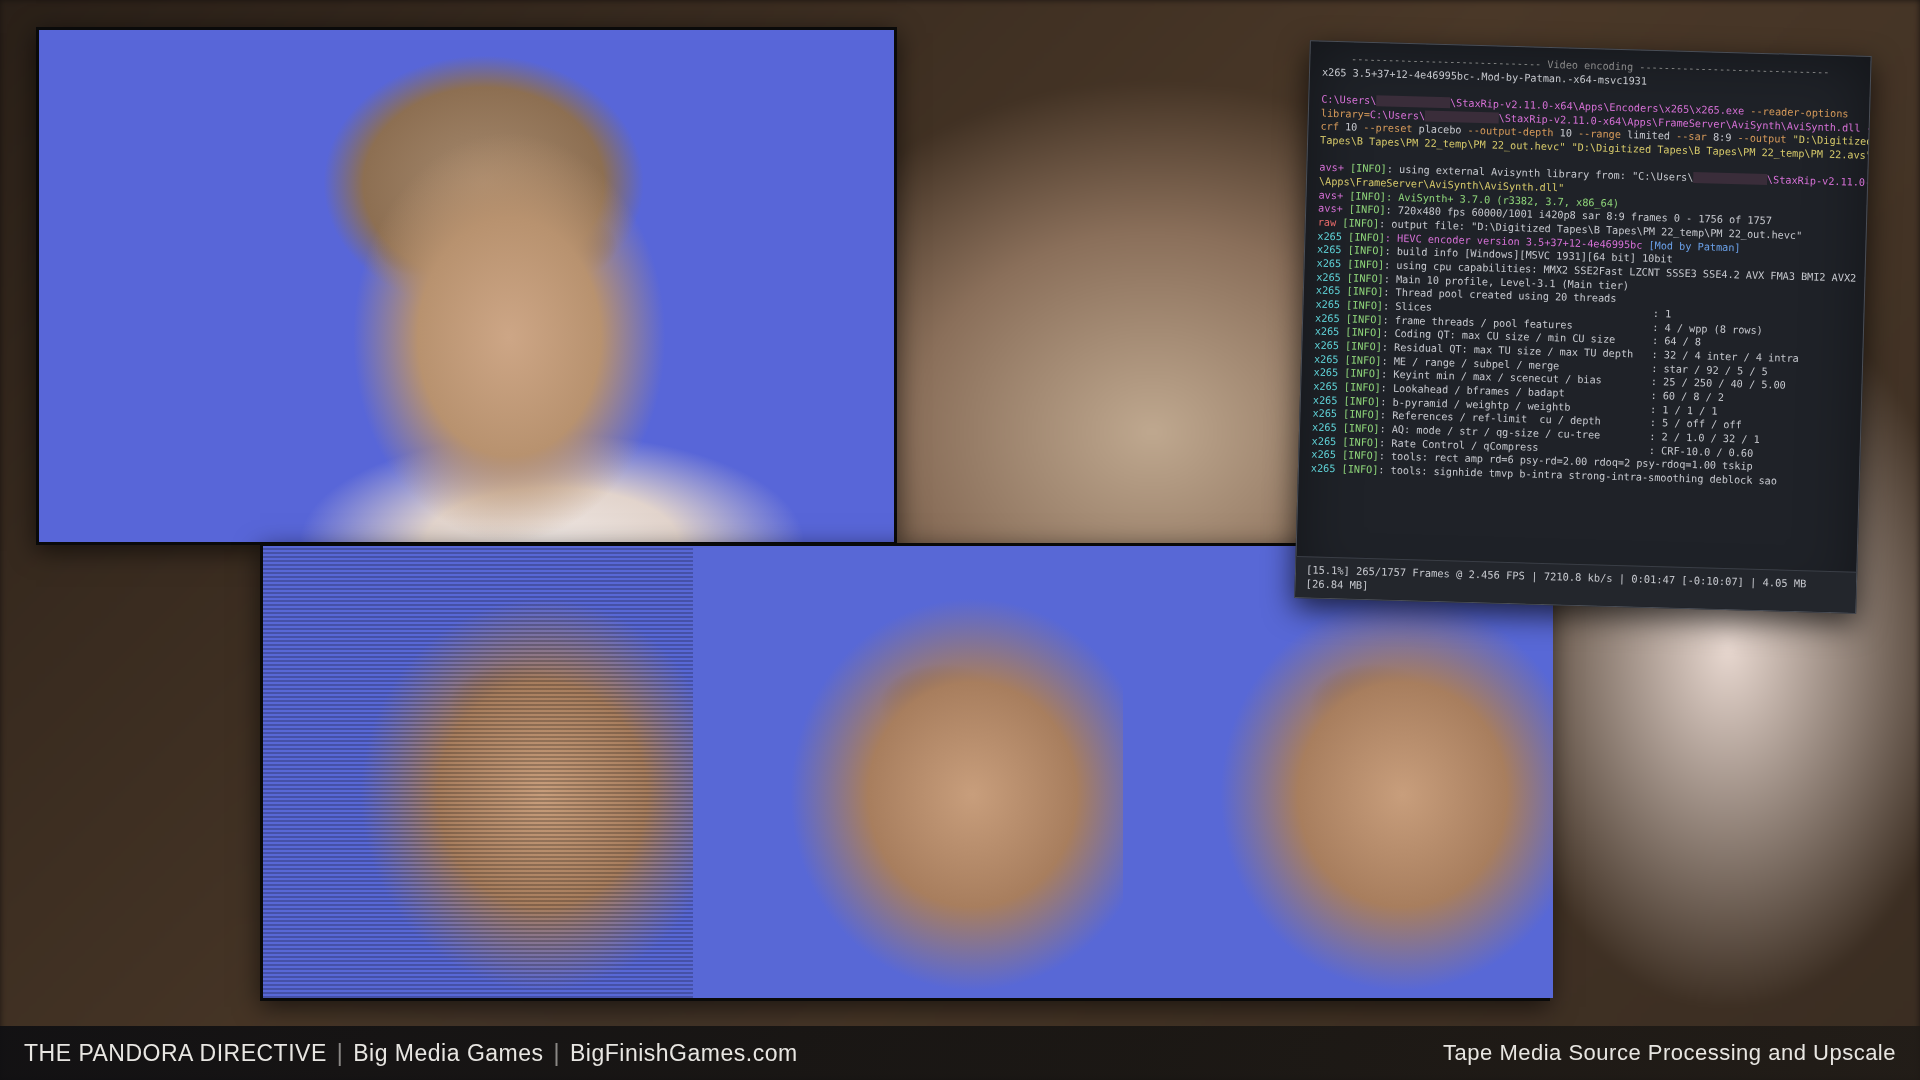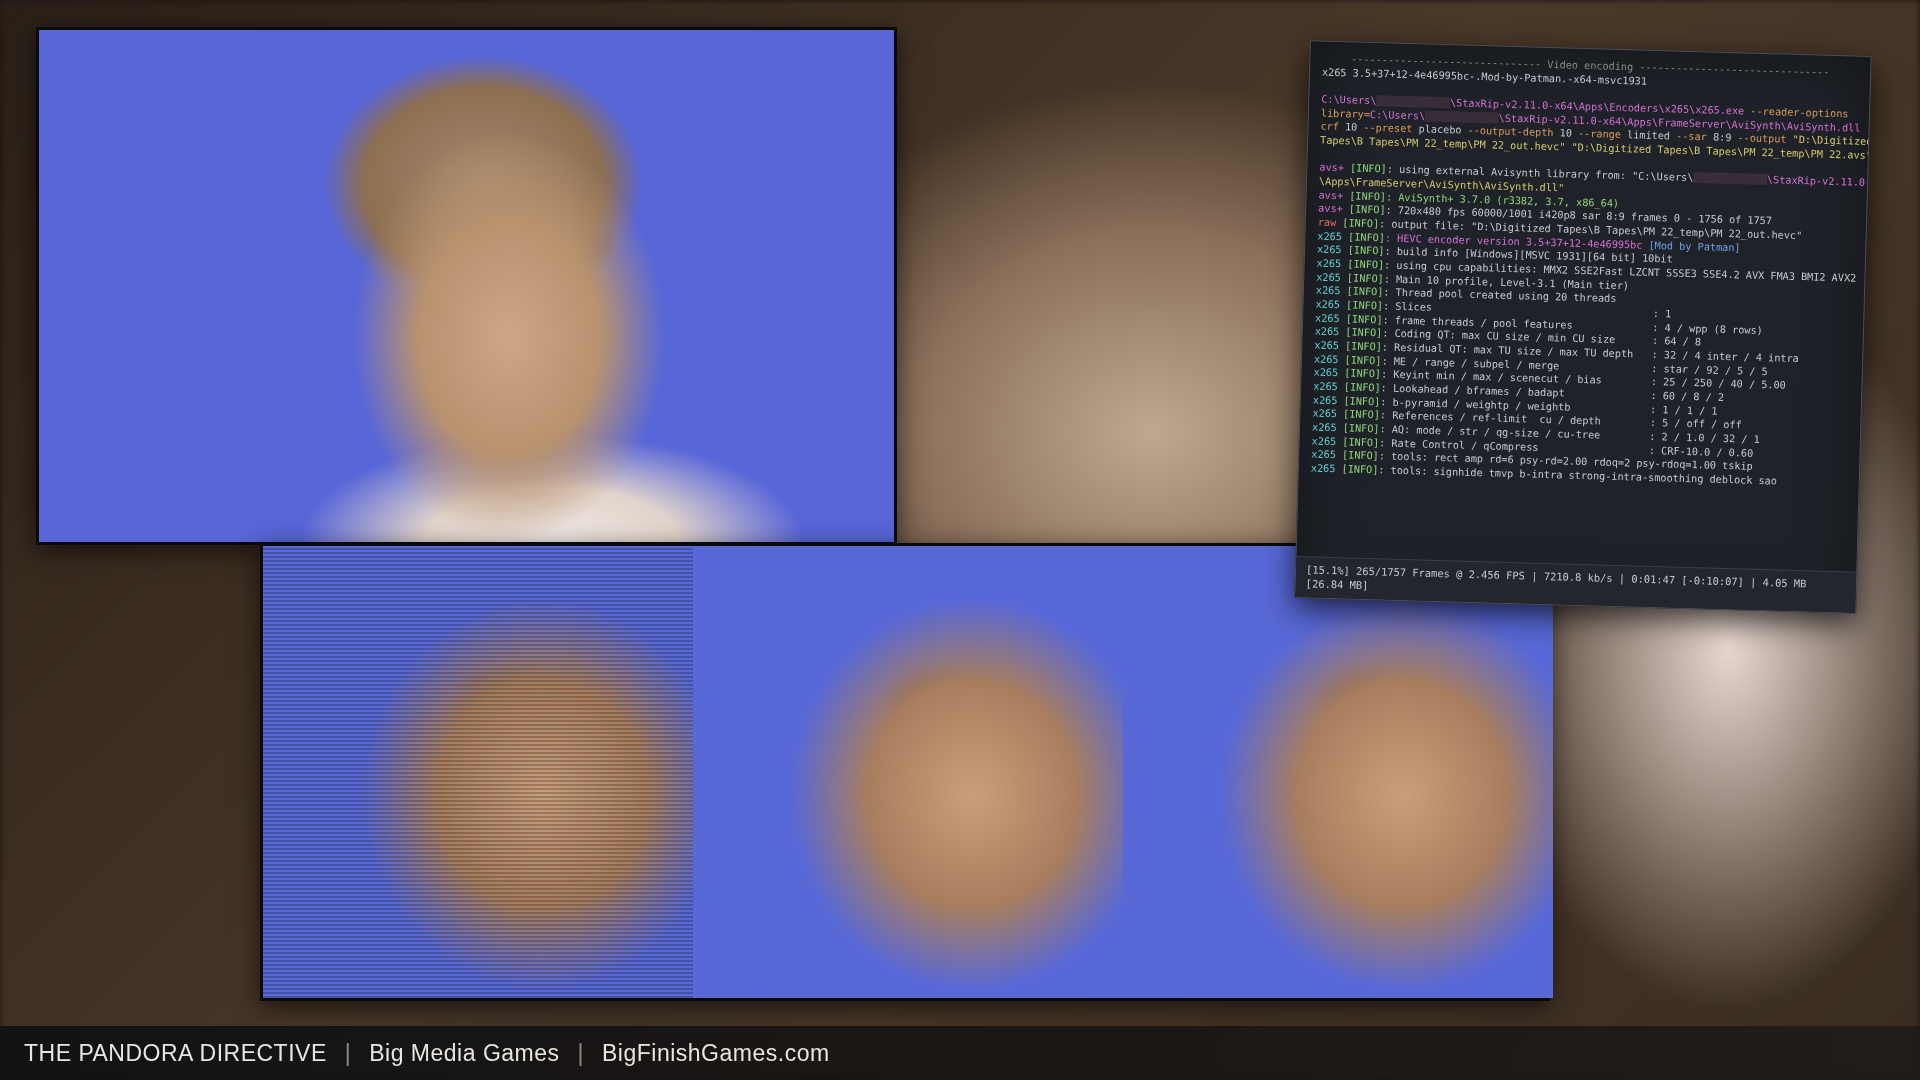--- a/index.html
+++ b/index.html
@@ -82,21 +82,21 @@
     background: #23262c;
   }
   .bottom-bar {
     position: absolute; left: 0; right: 0; bottom: 0;
     height: 54px;
     background: linear-gradient(90deg, rgba(15,15,18,.92) 0%, rgba(22,20,18,.88) 60%, rgba(30,26,22,.86) 100%);
     display: flex; align-items: center; justify-content: space-between;
     padding: 0 24px; color: #e8e6e2;
     font-size: 23px; font-weight: 300; letter-spacing: .5px;
   }
-  .bottom-bar .left { display: flex; gap: 8px; text-align: center; }
+  .bottom-bar .left { display: flex; gap: 0; text-align: center; }
   .bottom-bar .pipe { opacity: .55; margin: 0 10px; }
   .bottom-bar .right { font-size: 22px; }
 </style>
 </head>
 <body>
 
 <div class="bg-blur"></div>
 
 <div class="main-photo"></div>
 
@@ -144,13 +144,14 @@
 </div>
 
 <div class="bottom-bar">
   <div class="left">
     <span>THE PANDORA DIRECTIVE</span>
     <span class="pipe">|</span>
     <span>Big Media Games</span>
     <span class="pipe">|</span>
     <span>BigFinishGames.com</span>
   </div>
+  <div class="right">Tape Media Source Processing and Upscale</div>
 </div>
 
 </body></html>

